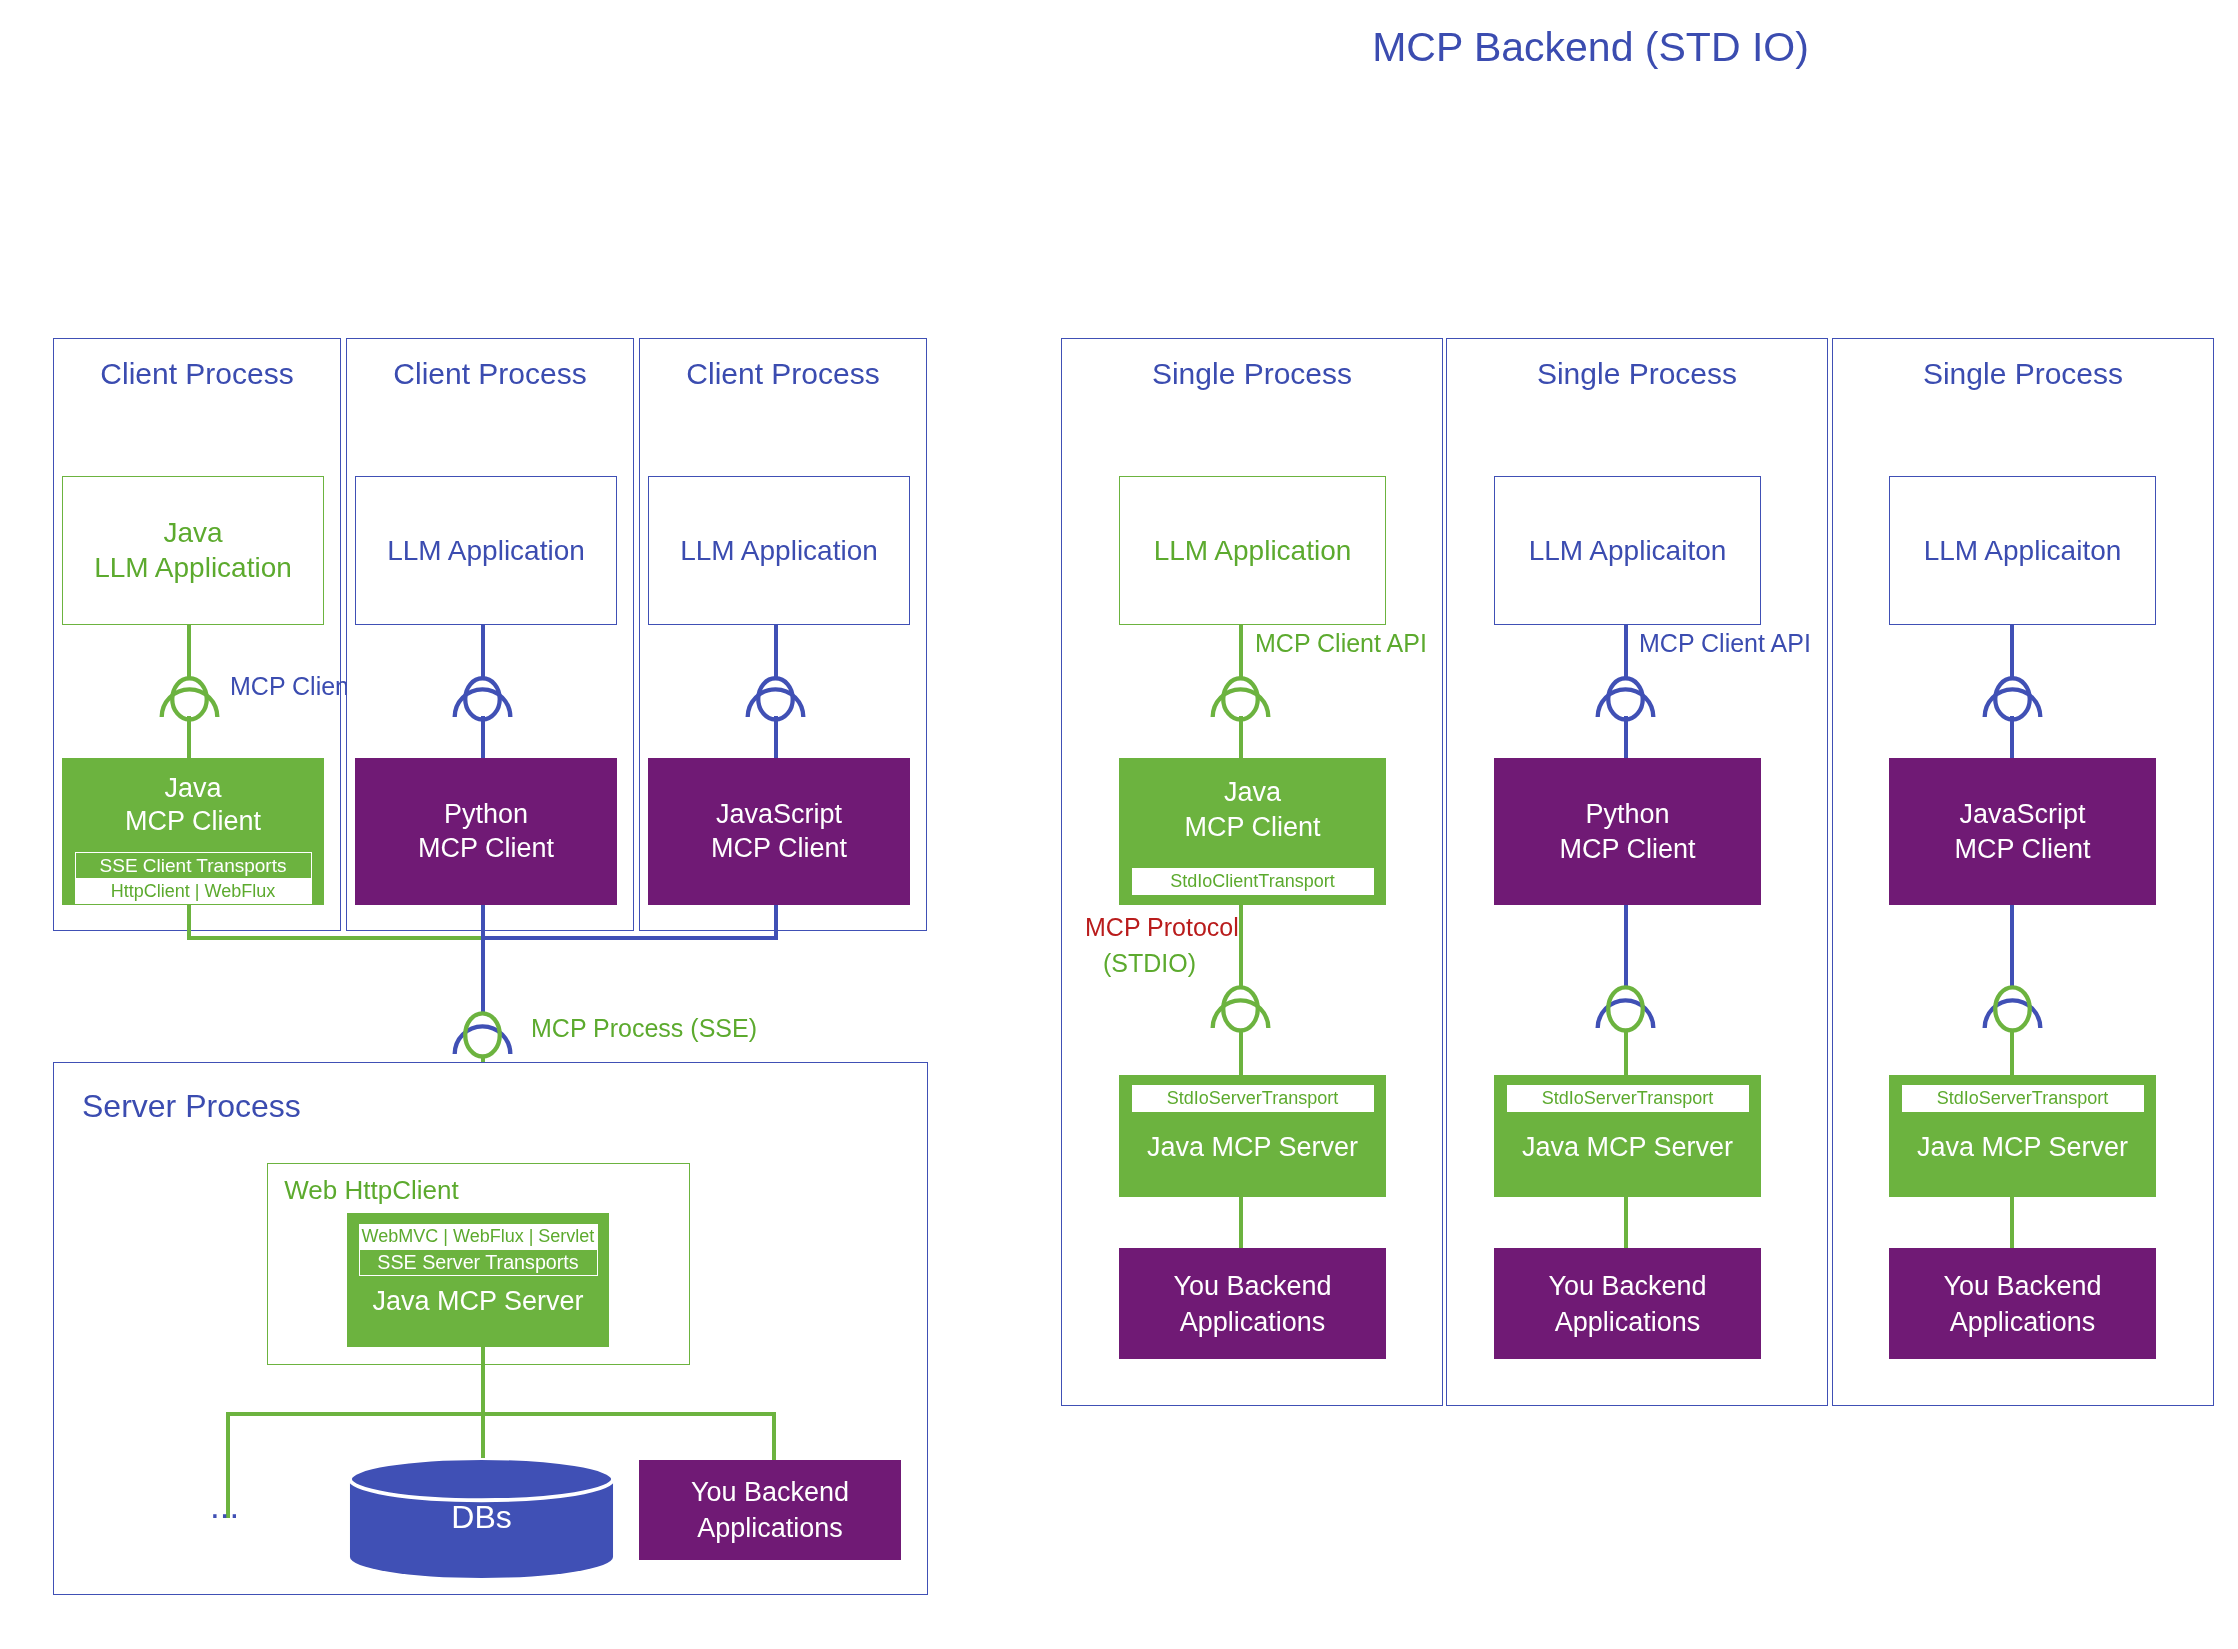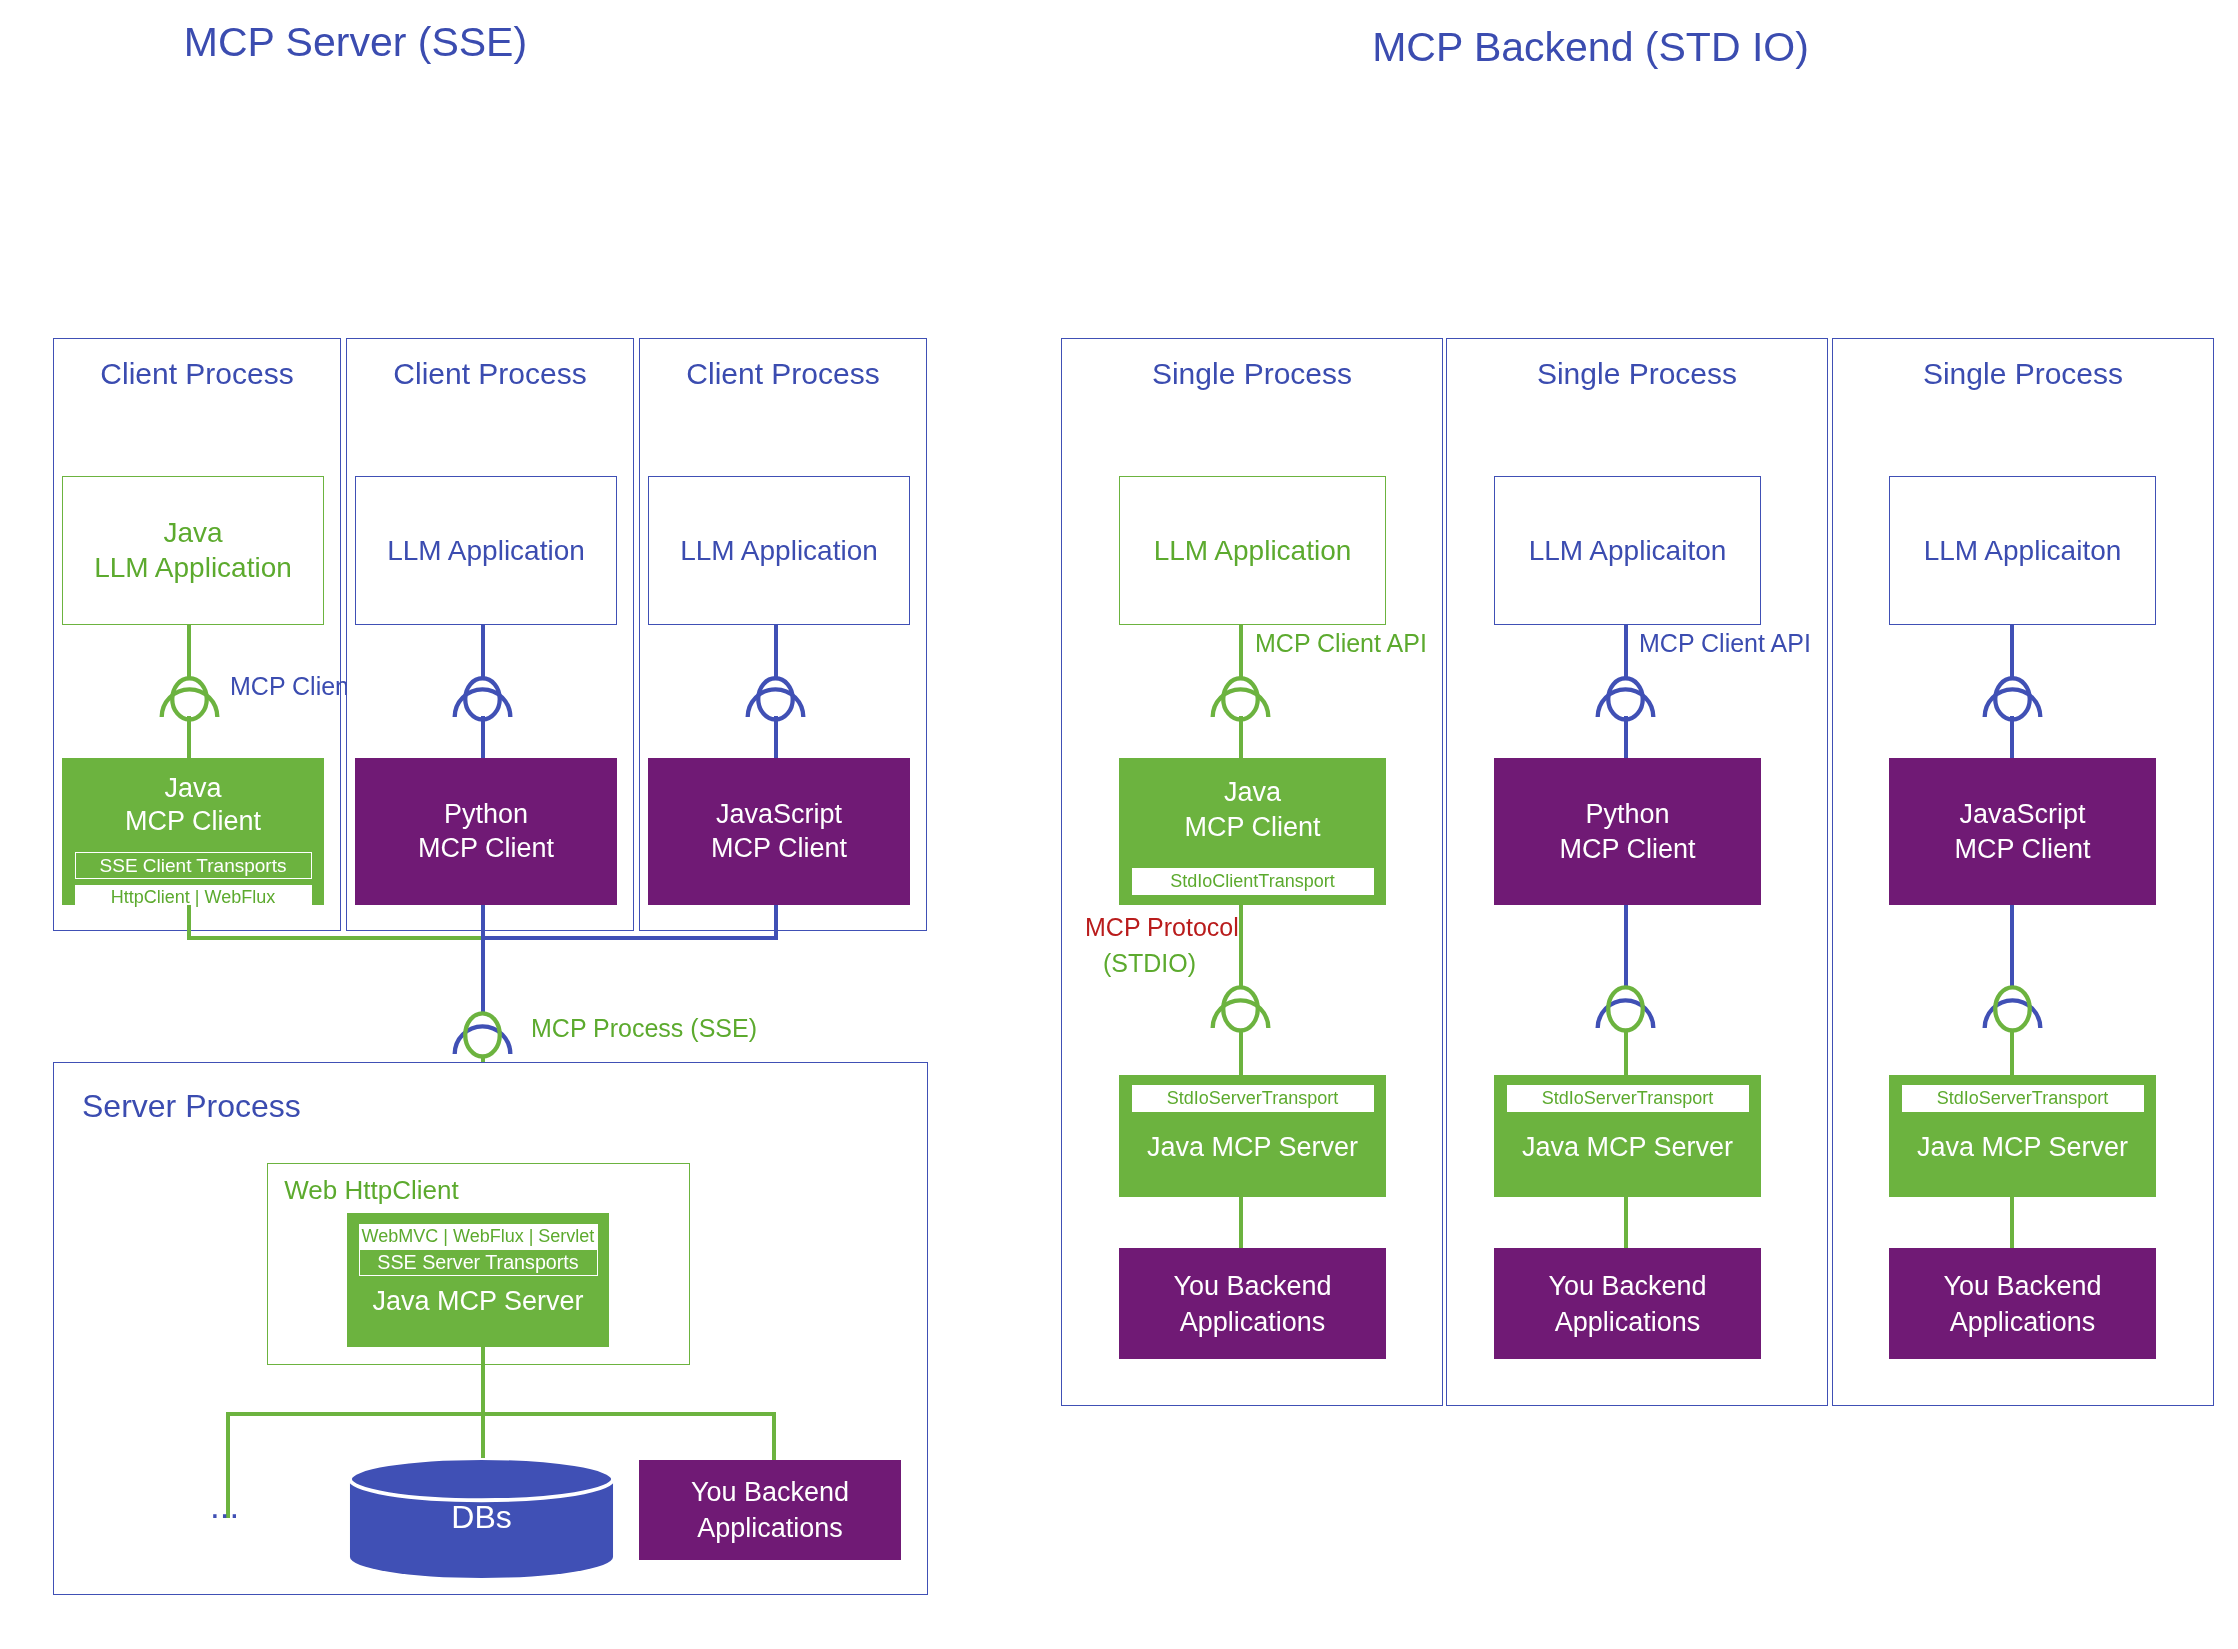--- a/index.html
+++ b/index.html
@@ -72,21 +72,20 @@
   .cyl{position:absolute;}
   .ellipsis{
     position:absolute;color:#4050B5;font-size:35px;line-height:1;
   }
 </style>
 </head>
 <body>
 
 <div id="stage">
 
-  <div class="abs panel-title" style="left:67px;top:19px;width:577px;">MCP Server (SSE)</div>
   <div class="abs panel-title" style="left:1134px;top:24px;width:913px;">MCP Backend (STD IO)</div>
 
   <div class="abs process-box" style="left:53px;top:338px;width:288px;height:593px;">
     <div class="process-label">Client Process</div>
   </div>
 
   <div class="abs outline-green" style="left:62px;top:476px;width:262px;height:149px;">
     <div class="box-text t-green" style="font-size:28px;">
       <span>Java</span><br>
       <span>LLM Application</span>
@@ -103,21 +102,21 @@
   <div class="abs conn-label t-blue" style="left:230px;top:672px;">MCP Client API</div>
 
   <div class="abs fill-green" style="left:62px;top:758px;width:262px;height:147px;">
     <div class="abs" style="left:0;right:0;top:13.5px;text-align:center;font-size:27px;line-height:1.25;color:#fff;">
       <span>Java</span><br>
       <span>MCP Client</span>
     </div>
     <div class="strip-outline" style="left:12.5px;top:94px;width:237px;height:27px;font-size:19px;">
         <span>SSE Client Transports</span>
       </div>
-    <div class="strip" style="left:12.5px;top:127px;width:237px;height:25px;font-size:18px;">
+    <div class="strip" style="left:12.5px;top:121px;width:237px;height:25px;font-size:18px;">
         <span>HttpClient | WebFlux</span>
       </div>
   </div>
 
   <div class="abs process-box" style="left:346px;top:338px;width:288px;height:593px;">
     <div class="process-label">Client Process</div>
   </div>
   <div class="abs outline-blue" style="left:355px;top:476px;width:262px;height:149px;">
     <div class="box-text t-blue" style="font-size:28px;">LLM Application</div>
   </div>

